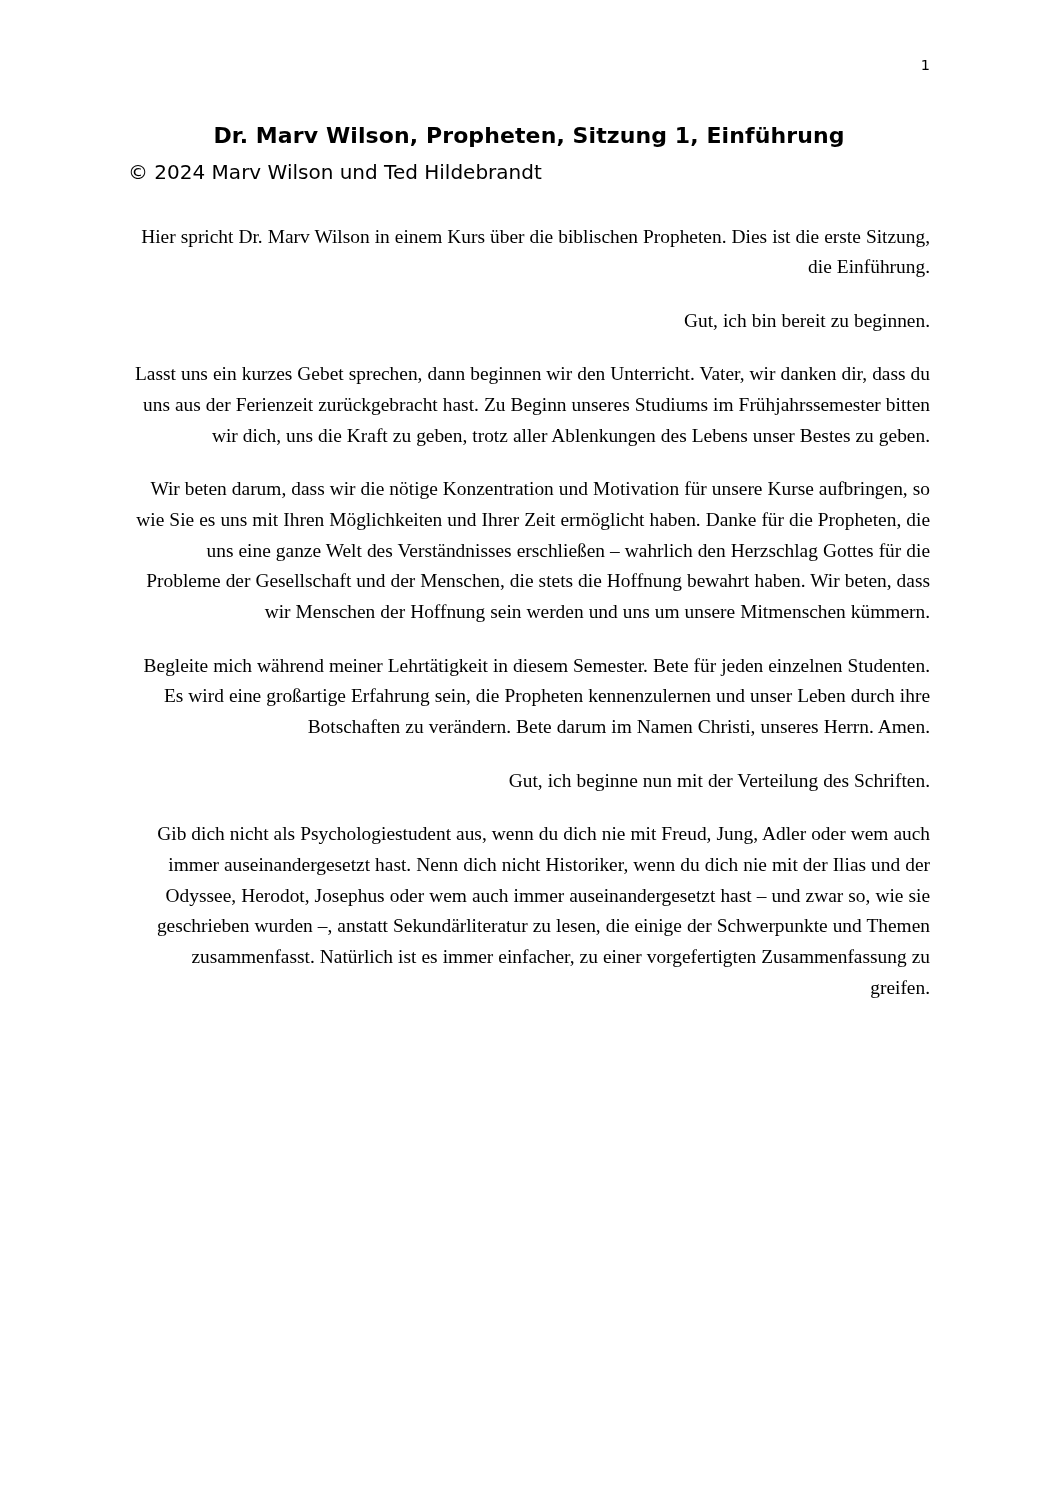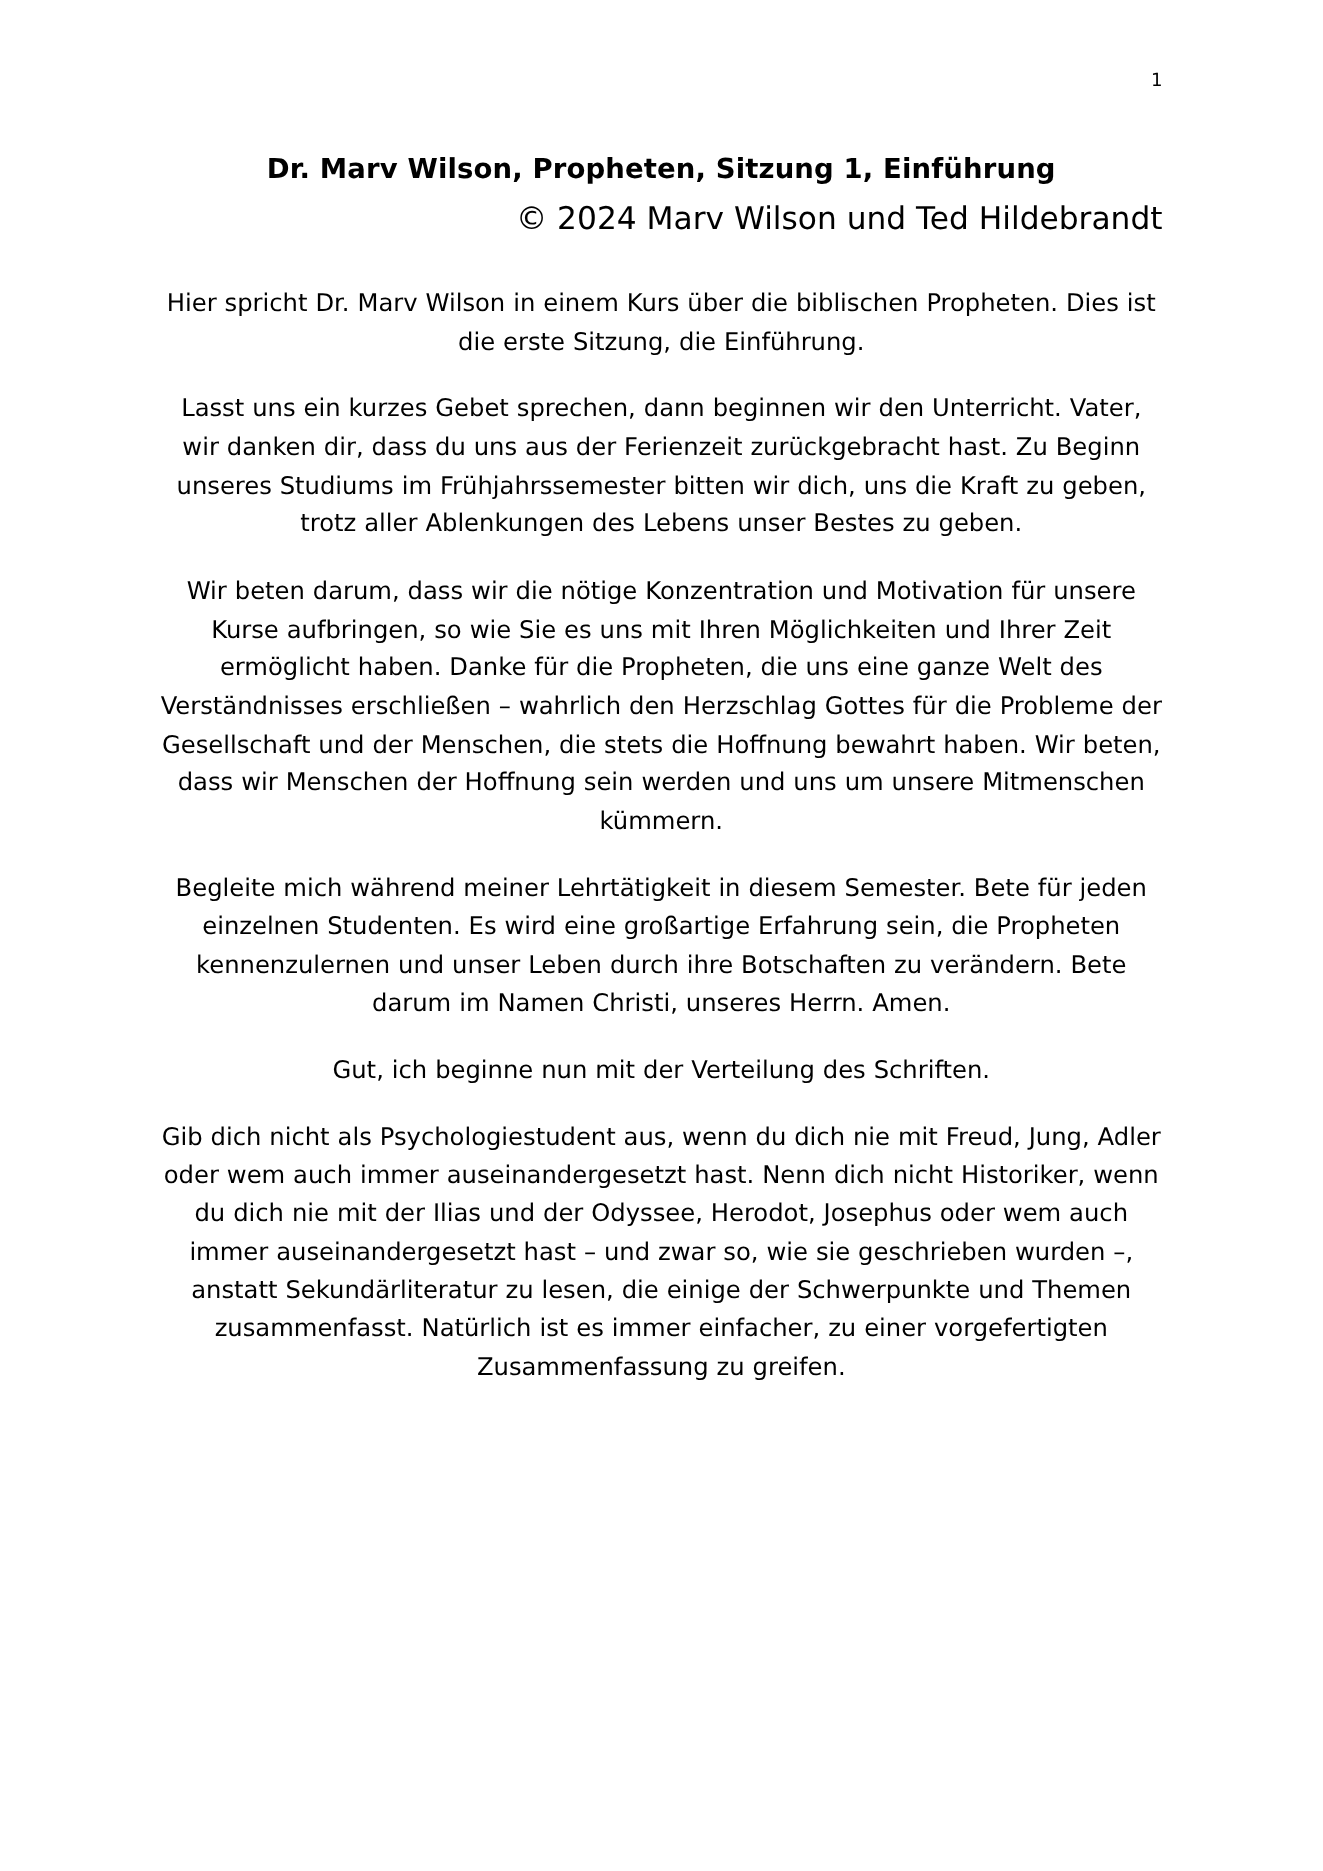--- a/index.html
+++ b/index.html
@@ -32,35 +32,36 @@
   .doc-title {
     margin: 66px 0 0 0;
     text-align: center;
     font-size: 22px;
     font-weight: bold;
     letter-spacing: 0.1px;
     line-height: 1.25;
   }
   .doc-subtitle {
     margin: 9px 0 0 0;
-    text-align: right;
-    font-size: 25px;
+    text-align: left;
+    font-size: 20px;
     font-weight: normal;
     line-height: 1.3;
   }
   .body-text {
     margin: 0;
     padding: 0;
   }
   .body-text p {
     margin: 0 0 23px 0;
     font-size: 19.4px;
     line-height: 1.58;
-    text-align: center;
+    text-align: right;
     word-spacing: 0.2px;
+    font-family: Liberation Serif, serif;
   }
   .body-text p:first-child {
     margin-top: 37px;
   }
   .body-text p:last-child {
     margin-bottom: 0;
   }
 </style>
 </head>
 <body>
@@ -68,20 +69,21 @@
 <div class="page">
 
   <div class="page-number">1</div>
 
   <h1 class="doc-title">Dr. Marv Wilson, Propheten, Sitzung 1, Einführung</h1>
 
   <div class="doc-subtitle">© 2024 Marv Wilson und Ted Hildebrandt</div>
 
   <div class="body-text">
     <p>Hier spricht Dr. Marv Wilson in einem Kurs über die biblischen Propheten. Dies ist die erste Sitzung, die Einführung.</p>
+    <p>Gut, ich bin bereit zu beginnen.</p>
     <p>Lasst uns ein kurzes Gebet sprechen, dann beginnen wir den Unterricht. Vater, wir danken dir, dass du uns aus der Ferienzeit zurückgebracht hast. Zu Beginn unseres Studiums im Frühjahrssemester bitten wir dich, uns die Kraft zu geben, trotz aller Ablenkungen des Lebens unser Bestes zu geben.</p>
     <p>Wir beten darum, dass wir die nötige Konzentration und Motivation für unsere Kurse aufbringen, so wie Sie es uns mit Ihren Möglichkeiten und Ihrer Zeit ermöglicht haben. Danke für die Propheten, die uns eine ganze Welt des Verständnisses erschließen – wahrlich den Herzschlag Gottes für die Probleme der Gesellschaft und der Menschen, die stets die Hoffnung bewahrt haben. Wir beten, dass wir Menschen der Hoffnung sein werden und uns um unsere Mitmenschen kümmern.</p>
     <p>Begleite mich während meiner Lehrtätigkeit in diesem Semester. Bete für jeden einzelnen Studenten. Es wird eine großartige Erfahrung sein, die Propheten kennenzulernen und unser Leben durch ihre Botschaften zu verändern. Bete darum im Namen Christi, unseres Herrn. Amen.</p>
     <p>Gut, ich beginne nun mit der Verteilung des Schriften.</p>
     <p>Gib dich nicht als Psychologiestudent aus, wenn du dich nie mit Freud, Jung, Adler oder wem auch immer auseinandergesetzt hast. Nenn dich nicht Historiker, wenn du dich nie mit der Ilias und der Odyssee, Herodot, Josephus oder wem auch immer auseinandergesetzt hast – und zwar so, wie sie geschrieben wurden –, anstatt Sekundärliteratur zu lesen, die einige der Schwerpunkte und Themen zusammenfasst. Natürlich ist es immer einfacher, zu einer vorgefertigten Zusammenfassung zu greifen.</p>
   </div>
 
 </div>
 
 </body></html>

